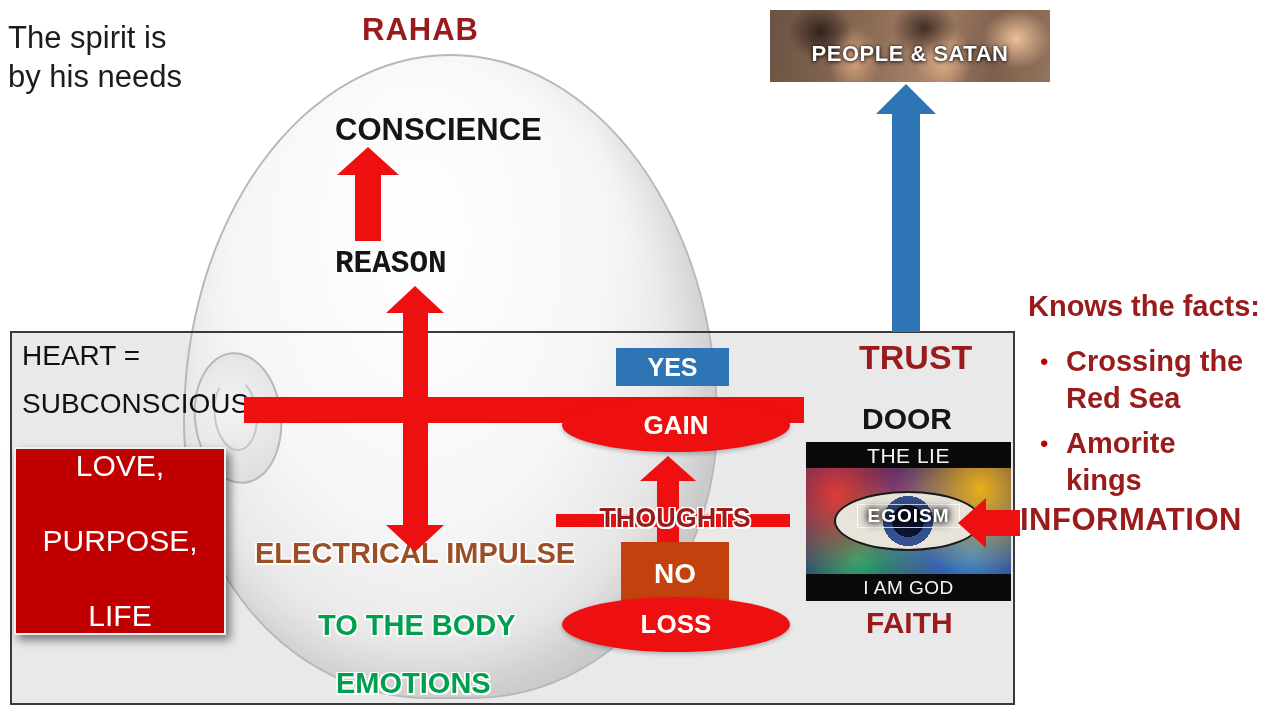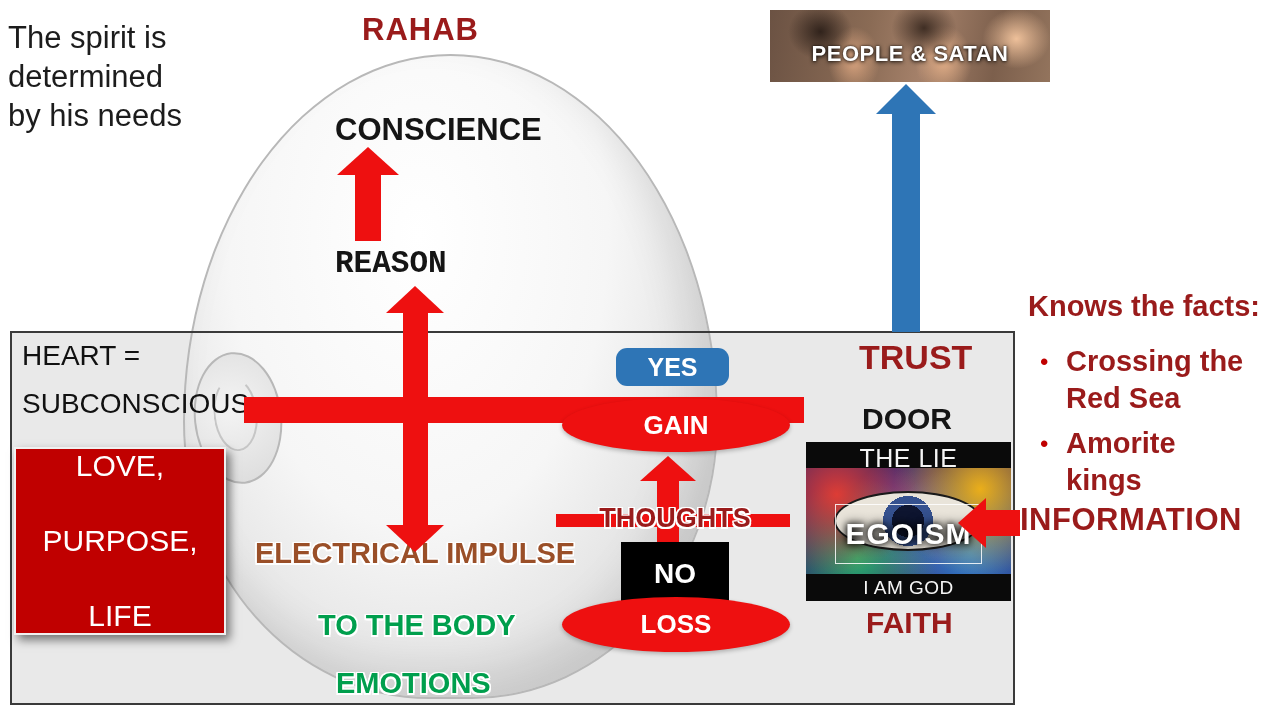--- a/index.html
+++ b/index.html
@@ -34,22 +34,22 @@
     box-shadow:inset -20px -28px 46px rgba(0,0,0,0.10);}
   .head-ear{left:194px;top:352px;width:88px;height:132px;z-index:1;border-radius:50%;
     transform:rotate(-6deg);
     background:radial-gradient(circle at 42% 42%, #f4f4f4, #dadada);
     border:2px solid #b8b8b8;}
   .head-ear .ear-inner{position:absolute;left:22%;top:18%;width:52%;height:58%;border-radius:50%;
     border:2px solid #c6c6c6;border-top-color:transparent;}
 
   .note{left:8px;top:18px;font-size:31px;line-height:39px;color:#1c1c1c;z-index:3;}
 
-  .yes-box{left:616px;top:348px;width:113px;height:38px;background:var(--blue);color:#fff;font-weight:700;font-size:25px;z-index:5;border-radius:11px;}
-  .no-box{left:621px;top:542px;width:108px;height:63px;background:#000000;color:#fff;font-weight:700;font-size:28px;z-index:5;}
+  .yes-box{left:616px;top:348px;width:113px;height:38px;background:var(--blue);color:#fff;font-weight:700;font-size:25px;z-index:5;}
+  .no-box{left:621px;top:542px;width:108px;height:63px;background:#c2410c;color:#fff;font-weight:700;font-size:28px;z-index:5;}
   .ellipse{border-radius:50%;background:var(--red);color:#fff;font-weight:700;font-size:26px;z-index:5;box-shadow:0 2px 4px rgba(0,0,0,.25);}
   .gain-ellipse{left:562px;top:398px;width:228px;height:54px;}
   .loss-ellipse{left:562px;top:597px;width:228px;height:55px;}
 
   .love-box{left:14px;top:447px;width:212px;height:188px;background:var(--lovered);border:2px solid #f0f0f0;
     box-shadow:4px 5px 9px rgba(0,0,0,.5);z-index:5;color:#fff;font-size:30px;text-align:center;
     display:flex;flex-direction:column;justify-content:space-between;gap:13px;}
 
   .people-banner{left:770px;top:10px;width:280px;height:72px;z-index:3;
     background:
@@ -68,23 +68,23 @@
     background:
       radial-gradient(circle at 15% 25%, rgba(231,60,50,.95), transparent 42%),
       radial-gradient(circle at 85% 20%, rgba(244,180,20,.95), transparent 45%),
       radial-gradient(circle at 25% 85%, rgba(40,190,110,.9), transparent 45%),
       radial-gradient(circle at 80% 80%, rgba(50,140,220,.95), transparent 48%),
       radial-gradient(circle at 50% 50%, rgba(150,90,180,.85), transparent 55%),
       #31256a;}
   .ego-eye{position:absolute;left:28px;top:49px;width:148px;height:60px;border-radius:50%;
     background:radial-gradient(circle at 50% 50%, #0e1530 0 16px, #35518f 16px 25px, #e9e4da 25px 100%);
     border:2px solid #1a1a1a;}
-  .ego-top{position:absolute;left:0;right:0;top:2px;text-align:center;color:#f5f5f5;font-size:25px;letter-spacing:.5px;}
+  .ego-top{position:absolute;left:0;right:0;top:2px;text-align:center;color:#f5f5f5;font-size:21px;letter-spacing:.5px;}
   .ego-center-wrap{position:absolute;left:0;right:0;top:62px;display:flex;justify-content:center;}
-  .ego-center{color:#fff;font-weight:700;font-size:30px;letter-spacing:1px;padding:12px 9px;
+  .ego-center{color:#fff;font-weight:700;font-size:19px;letter-spacing:1px;padding:0 9px;
     border:1px solid rgba(255,255,255,.85);text-shadow:0 0 6px #000,0 0 12px #000;}
   .ego-bottom{position:absolute;left:0;right:0;bottom:2px;text-align:center;color:#f5f5f5;font-size:19px;letter-spacing:.5px;}
 
   .facts{left:1028px;top:288px;width:240px;z-index:3;color:var(--darkred);}
   .facts-title{font-size:29px;font-weight:600;line-height:37px;margin-bottom:18px;}
   .fact-item{display:flex;margin-bottom:8px;font-size:29px;line-height:37px;}
   .fact-bullet{color:var(--lovered);font-size:24px;width:38px;padding-left:12px;flex:0 0 38px;}
   .fact-text{width:178px;font-weight:600;}
 
   .thoughts-text{left:560px;top:503px;width:230px;text-align:center;font-size:27px;font-weight:700;color:var(--darkred);z-index:6;}
@@ -97,21 +97,20 @@
   <div class="abs heart-box"></div>
 
   <div class="abs head-skull"></div>
   <div class="abs head-ear">
     <div class="ear-inner"></div>
   </div>
   <div class="abs box-top-line"></div>
 
   <div class="abs note">
     <div>The spirit is</div>
-    <div>determined</div>
     <div>by his needs</div>
   </div>
 
   <div class="abs dr" style="left:362px;top:12px;font-size:31px;letter-spacing:1px;z-index:3;text-align:center;">RAHAB</div>
 
   <div class="abs blk" style="left:335px;top:112px;font-size:31px;z-index:3;">CONSCIENCE</div>
   <div class="abs blk" style="left:335px;top:246px;font-size:31px;z-index:3;font-family:Liberation Mono, monospace;">REASON</div>
 
   <div class="arrow-v" style="left:337px;top:147px;z-index:4;">
     <div class="tri" style="border-left:31px solid transparent;border-right:31px solid transparent;border-bottom:28px solid var(--red);"></div>

